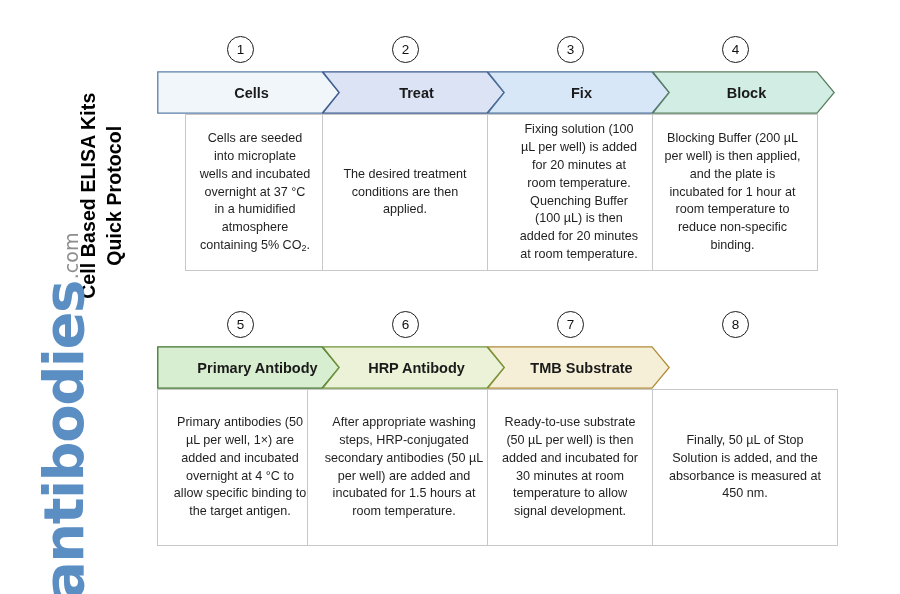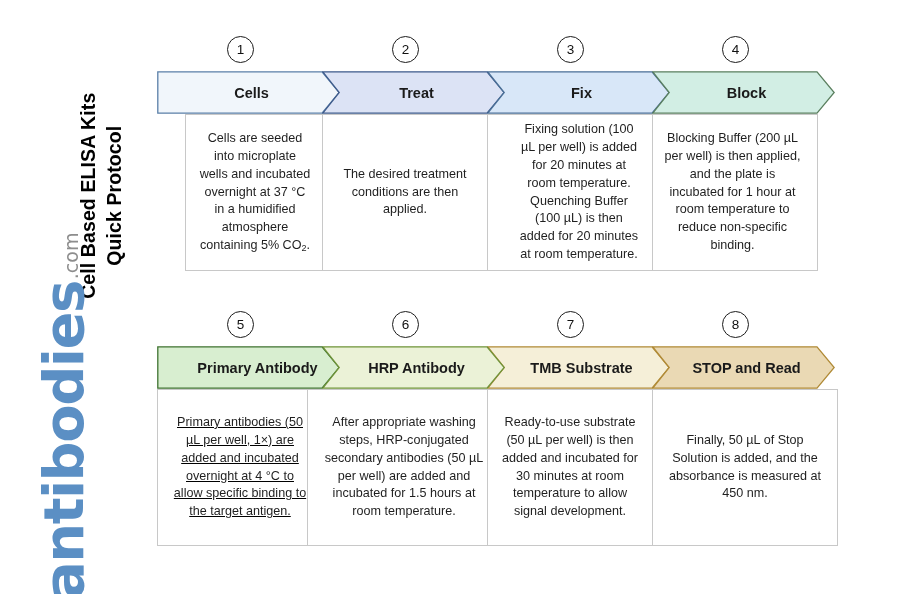--- a/index.html
+++ b/index.html
@@ -167,29 +167,23 @@
             <path d="M0.8,0.8 L165,0.8 L182.2,21.5 L165,42.2 L0.8,42.2 L17.2,21.5 Z" fill="#f5efd8" stroke="#b08a36" stroke-width="1.3" stroke-linejoin="miter"></path>
           </svg>
           <span>TMB Substrate</span>
         </div>
         <div class="chev" style="left: 165px; width: 183px;">
           <svg class="shape" width="183" height="43" viewBox="0 0 183 43" preserveAspectRatio="none">
             <path d="M0.8,0.8 L165,0.8 L182.2,21.5 L165,42.2 L0.8,42.2 L17.2,21.5 Z" fill="#ebf2d7" stroke="#6f9338" stroke-width="1.3" stroke-linejoin="miter"></path>
           </svg>
           <span>HRP Antibody</span>
         </div>
-        <div class="chev" style="left: 495px; width: 183px;">
-          <svg class="shape" width="183" height="43" viewBox="0 0 183 43" preserveAspectRatio="none">
-            <path d="M0.8,0.8 L165,0.8 L182.2,21.5 L165,42.2 L0.8,42.2 L17.2,21.5 Z" fill="#ead9b4" stroke="#b08a36" stroke-width="1.3" stroke-linejoin="miter"></path>
-          </svg>
-          <span>STOP and Read</span>
-        </div>
       </div>
     <div class="boxrow">
-        <div class="desc" style="left: 0px; width: 166px; text-decoration: underline;">
+        <div class="desc" style="left: 0px; width: 166px;">
           <p>Primary antibodies (50 µL per well, 1×) are added and incubated overnight at 4 °C to allow specific binding to the target antigen.</p>
         </div>
         <div class="desc" style="left: 150px; width: 194px;">
           <p>After appropriate washing steps, HRP-conjugated secondary antibodies (50 µL per well) are added and incubated for 1.5 hours at room temperature.</p>
         </div>
         <div class="desc" style="left: 330px; width: 166px;">
           <p>Ready-to-use substrate (50 µL per well) is then added and incubated for 30 minutes at room temperature to allow signal development.</p>
         </div>
         <div class="desc" style="left: 495px; width: 186px;">
           <p>Finally, 50 µL of Stop Solution is added, and the absorbance is measured at 450 nm.</p>

